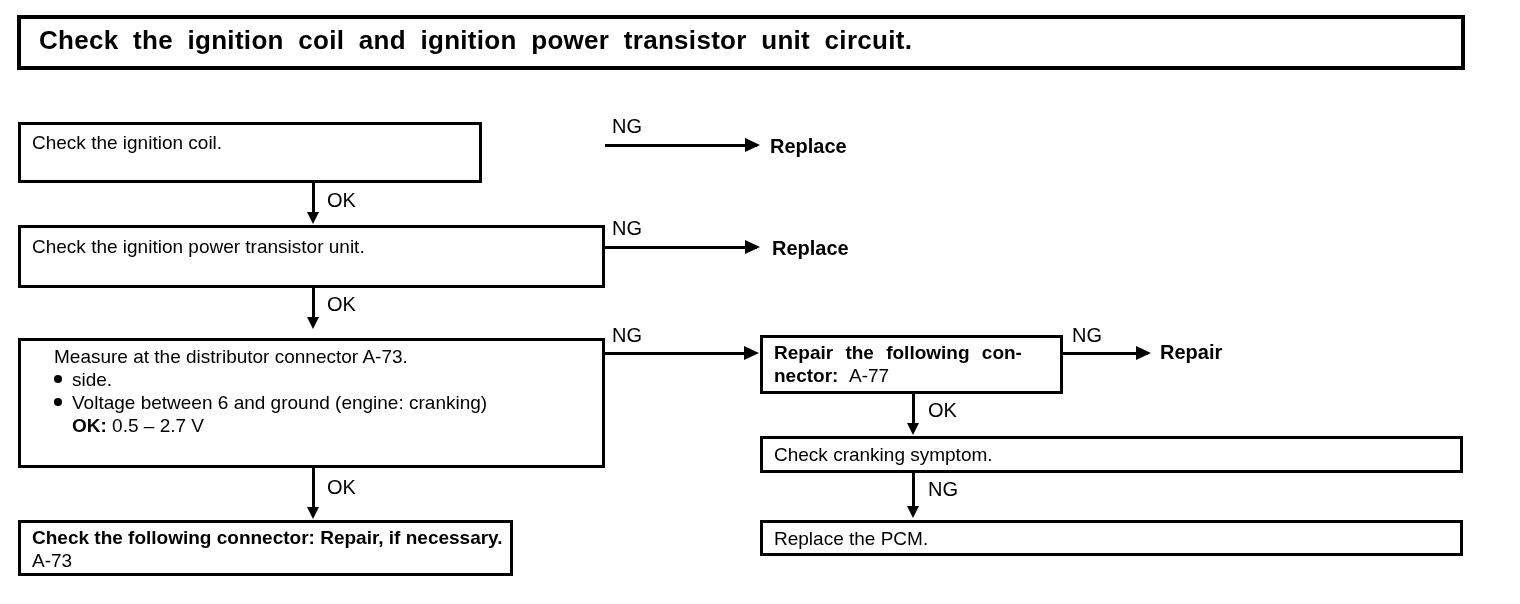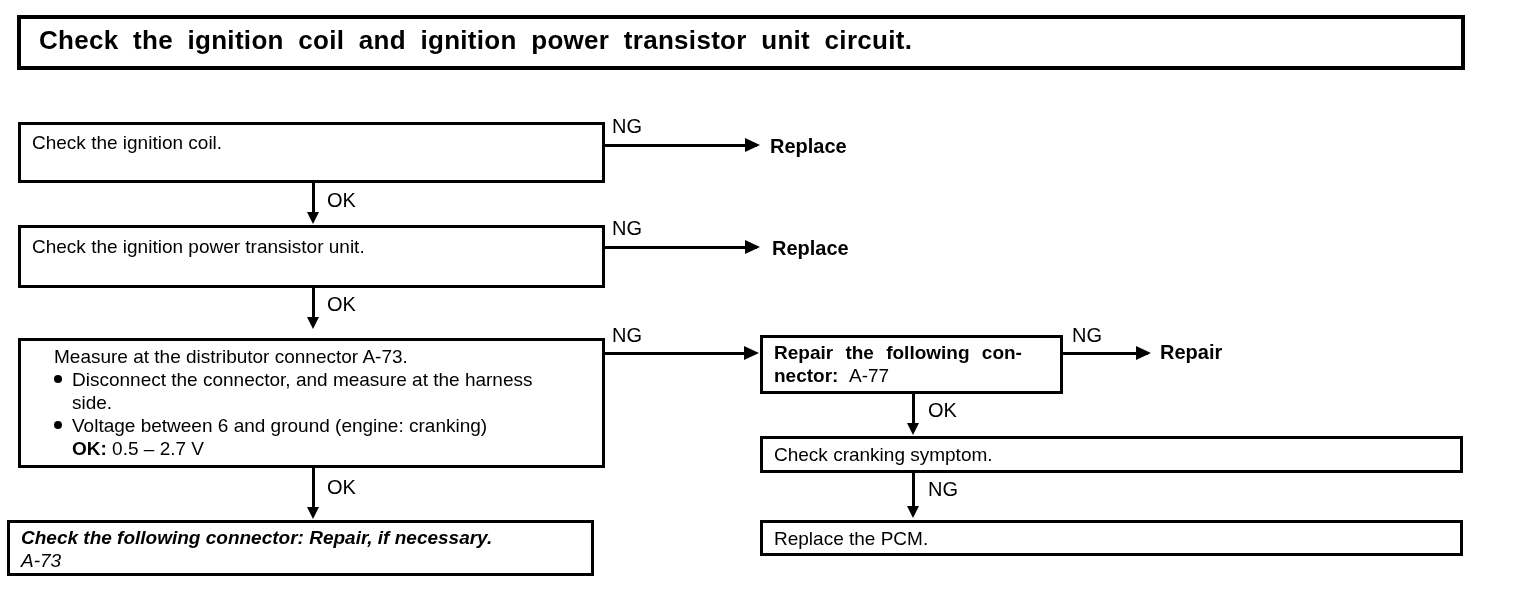--- a/index.html
+++ b/index.html
@@ -122,21 +122,21 @@
 </style>
 </head>
 <body>
 
 <div id="page">
 
   <div class="header-box">
     <div class="header-title">Check the ignition coil and ignition power transistor unit circuit.</div>
   </div>
 
-  <div class="fbox" style="left:18px; top:122px; width:587px; height:61px;">
+  <div class="fbox" style="left:18px; top:122px; width:464px; height:61px;">
     <div class="txt" style="top:6px;">Check the ignition coil.</div>
   </div>
 
   <div class="hline" style="left:605px; top:144px; width:152px;"></div>
   <div class="arrow-right" style="left:745px; top:138px;"></div>
   <div class="edge-label" style="left:612px; top:116px;">NG</div>
   <div class="term-label" style="left:770px; top:136px;">Replace</div>
 
   <div class="vline" style="left:312px; top:183px; height:32px;"></div>
   <div class="arrow-down" style="left:307px; top:212px;"></div>
@@ -153,21 +153,20 @@
 
   <div class="vline" style="left:312px; top:288px; height:32px;"></div>
   <div class="arrow-down" style="left:307px; top:317px;"></div>
   <div class="edge-label" style="left:327px; top:294px;">OK</div>
 
   <div class="fbox" style="left:18px; top:338px; width:587px; height:130px;">
     <div class="txt" style="top:4px;margin-left:22px;">Measure at the distributor connector A-73.</div>
     <div class="blist">
       <div class="brow">
         <span class="bullet"></span>
-        <span class="cont">Disconnect the connector, and measure at the harness</span>
       </div>
       <div class="brow">
         <span class="cont">side.</span>
       </div>
       <div class="brow">
         <span class="bullet"></span>
         <span class="cont">Voltage between 6 and ground (engine: cranking)</span>
       </div>
       <div class="brow">
         <span class="cont bold">OK:</span><span>&nbsp;</span><span class="cont">0.5 – 2.7 V</span>
@@ -176,21 +175,21 @@
   </div>
 
   <div class="hline" style="left:605px; top:352px; width:150px;"></div>
   <div class="arrow-right" style="left:744px; top:346px;"></div>
   <div class="edge-label" style="left:612px; top:325px;">NG</div>
 
   <div class="vline" style="left:312px; top:468px; height:42px;"></div>
   <div class="arrow-down" style="left:307px; top:507px;"></div>
   <div class="edge-label" style="left:327px; top:477px;">OK</div>
 
-  <div class="fbox" style="left:7px; top:520px; width:587px; height:56px;font-style:italic;">
+  <div class="fbox" style="left:18px; top:520px; width:495px; height:56px;">
     <div class="txt bold" style="top:3px;">Check the following connector: Repair, if necessary.</div>
     <div class="txt" style="top:26px;">A-73</div>
   </div>
 
   <div class="fbox" style="left:760px; top:335px; width:303px; height:59px;">
     <div class="txt bold" style="top:3px; word-spacing:7px;">Repair the following con-</div>
     <div class="txt" style="top:26px;">
       <span class="bold">nector:</span><span>&nbsp;&nbsp;</span><span>A-77</span>
     </div>
   </div>

